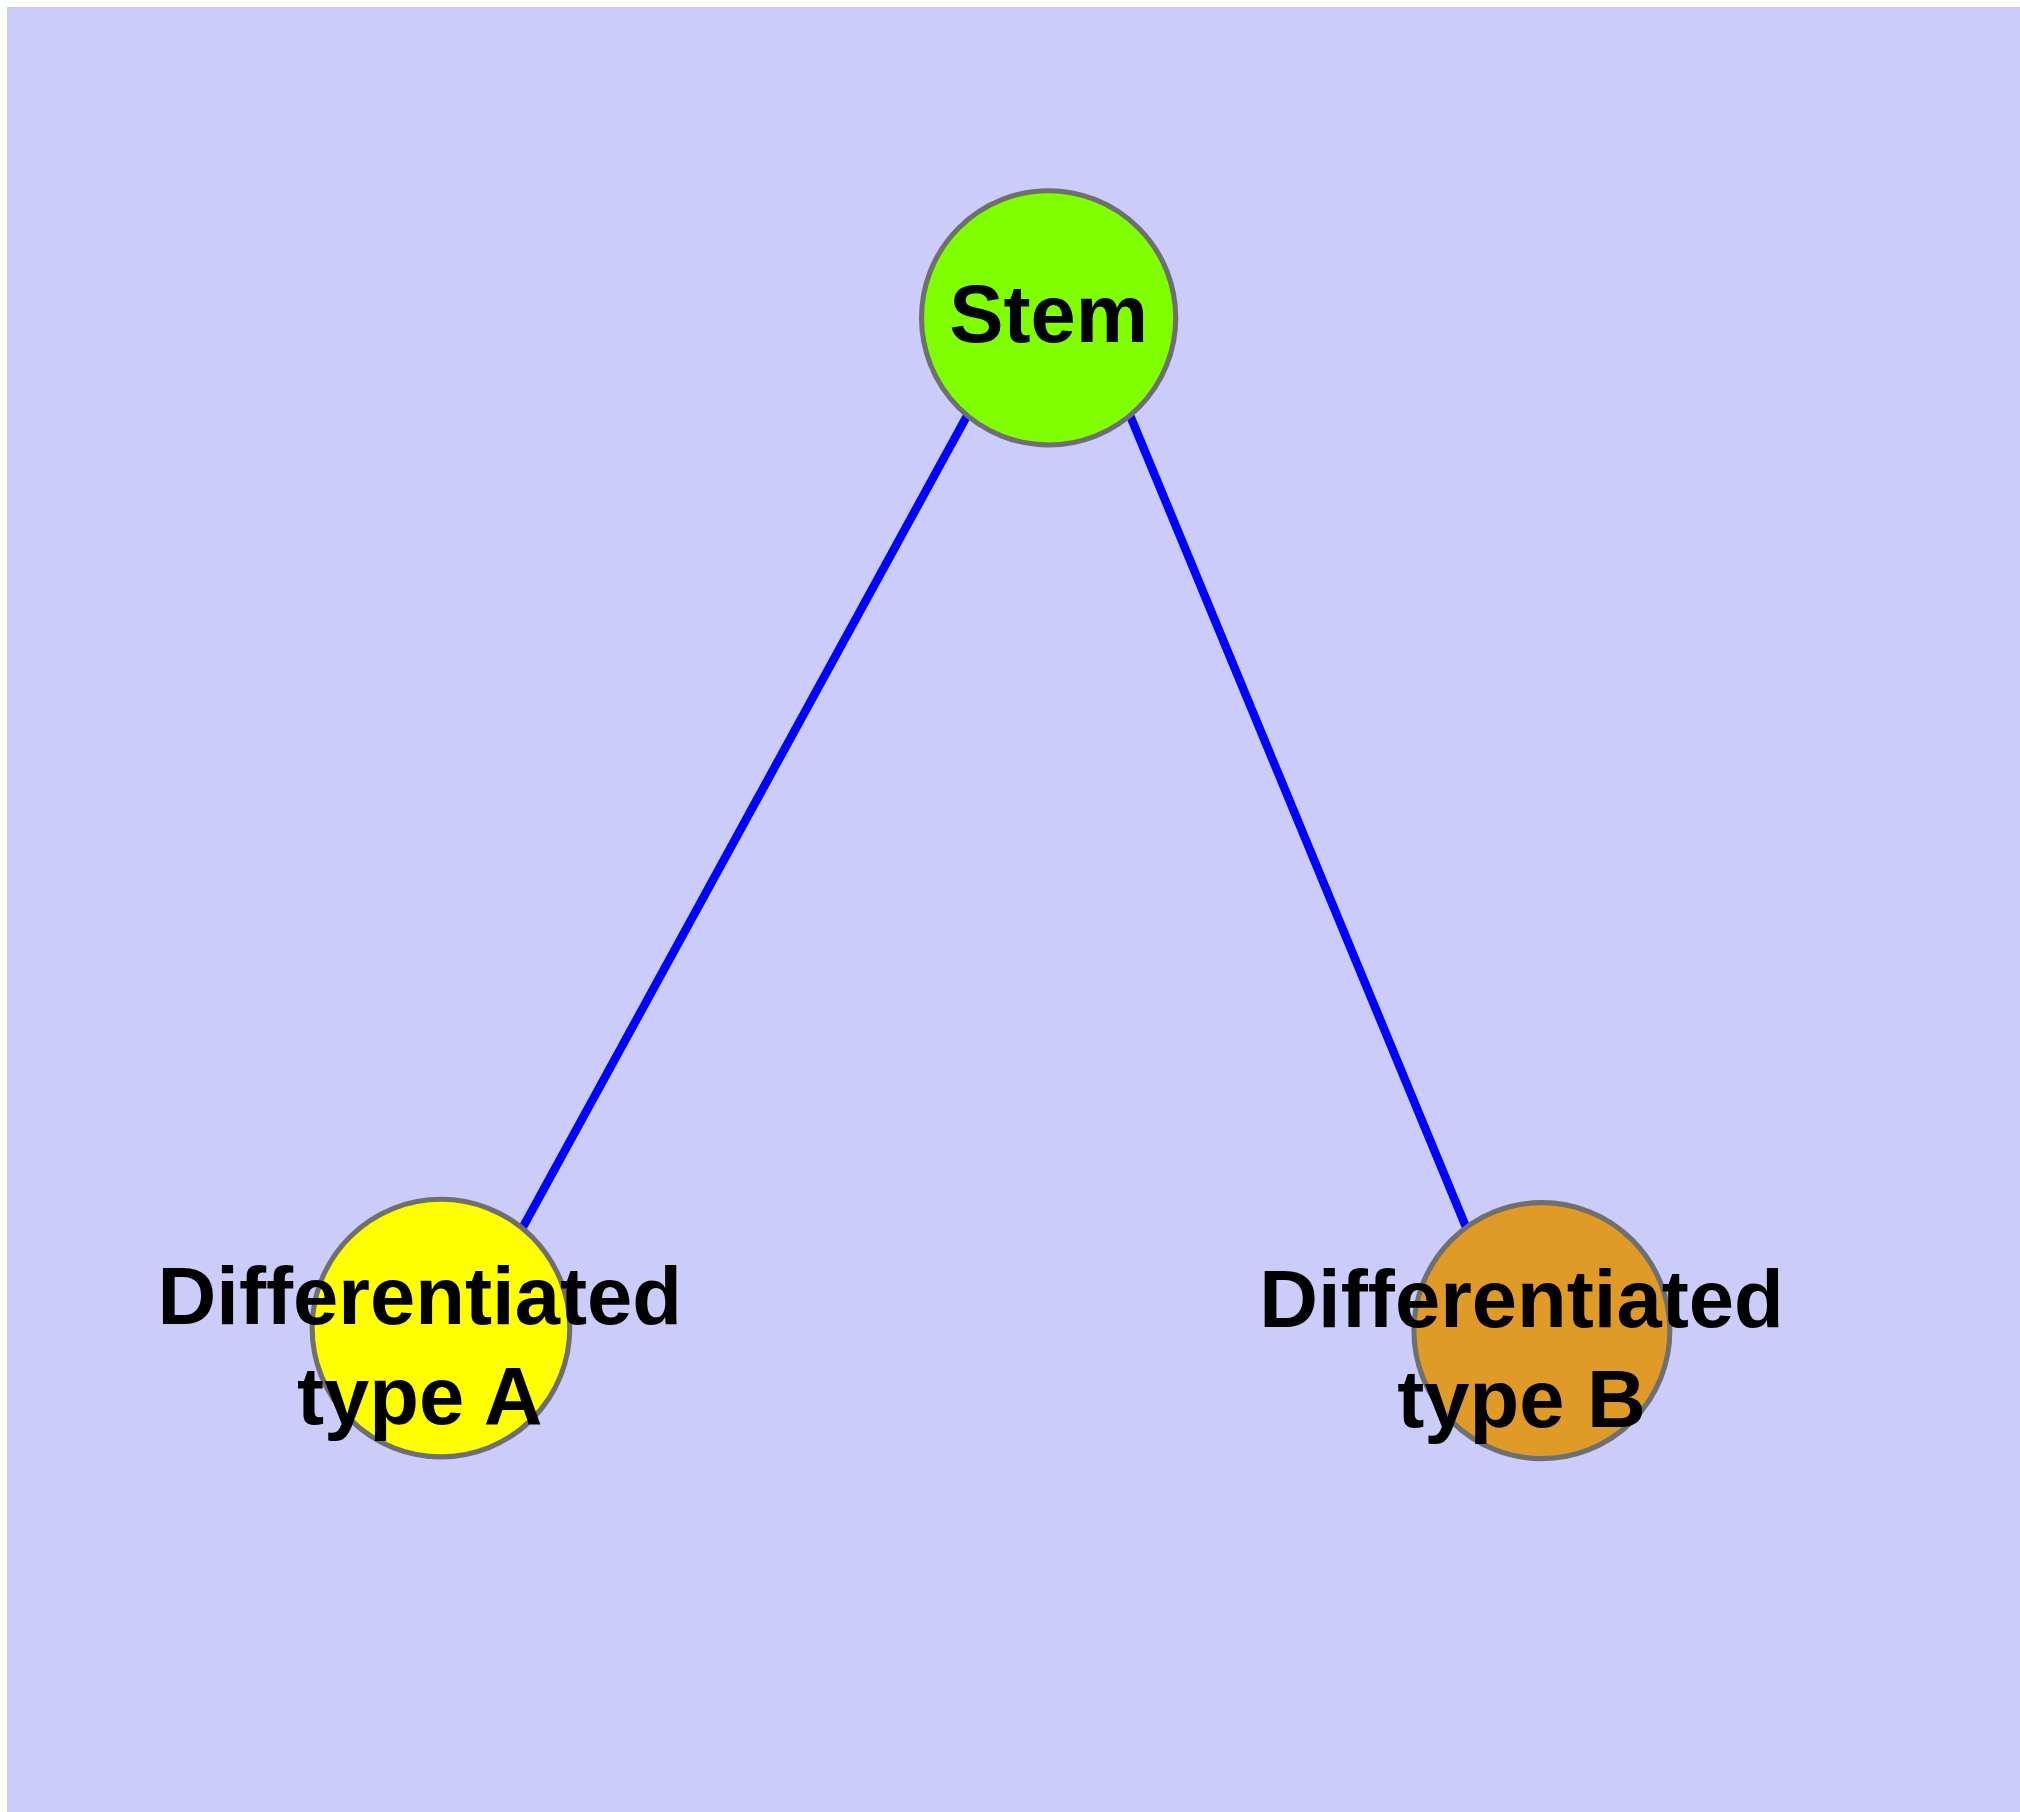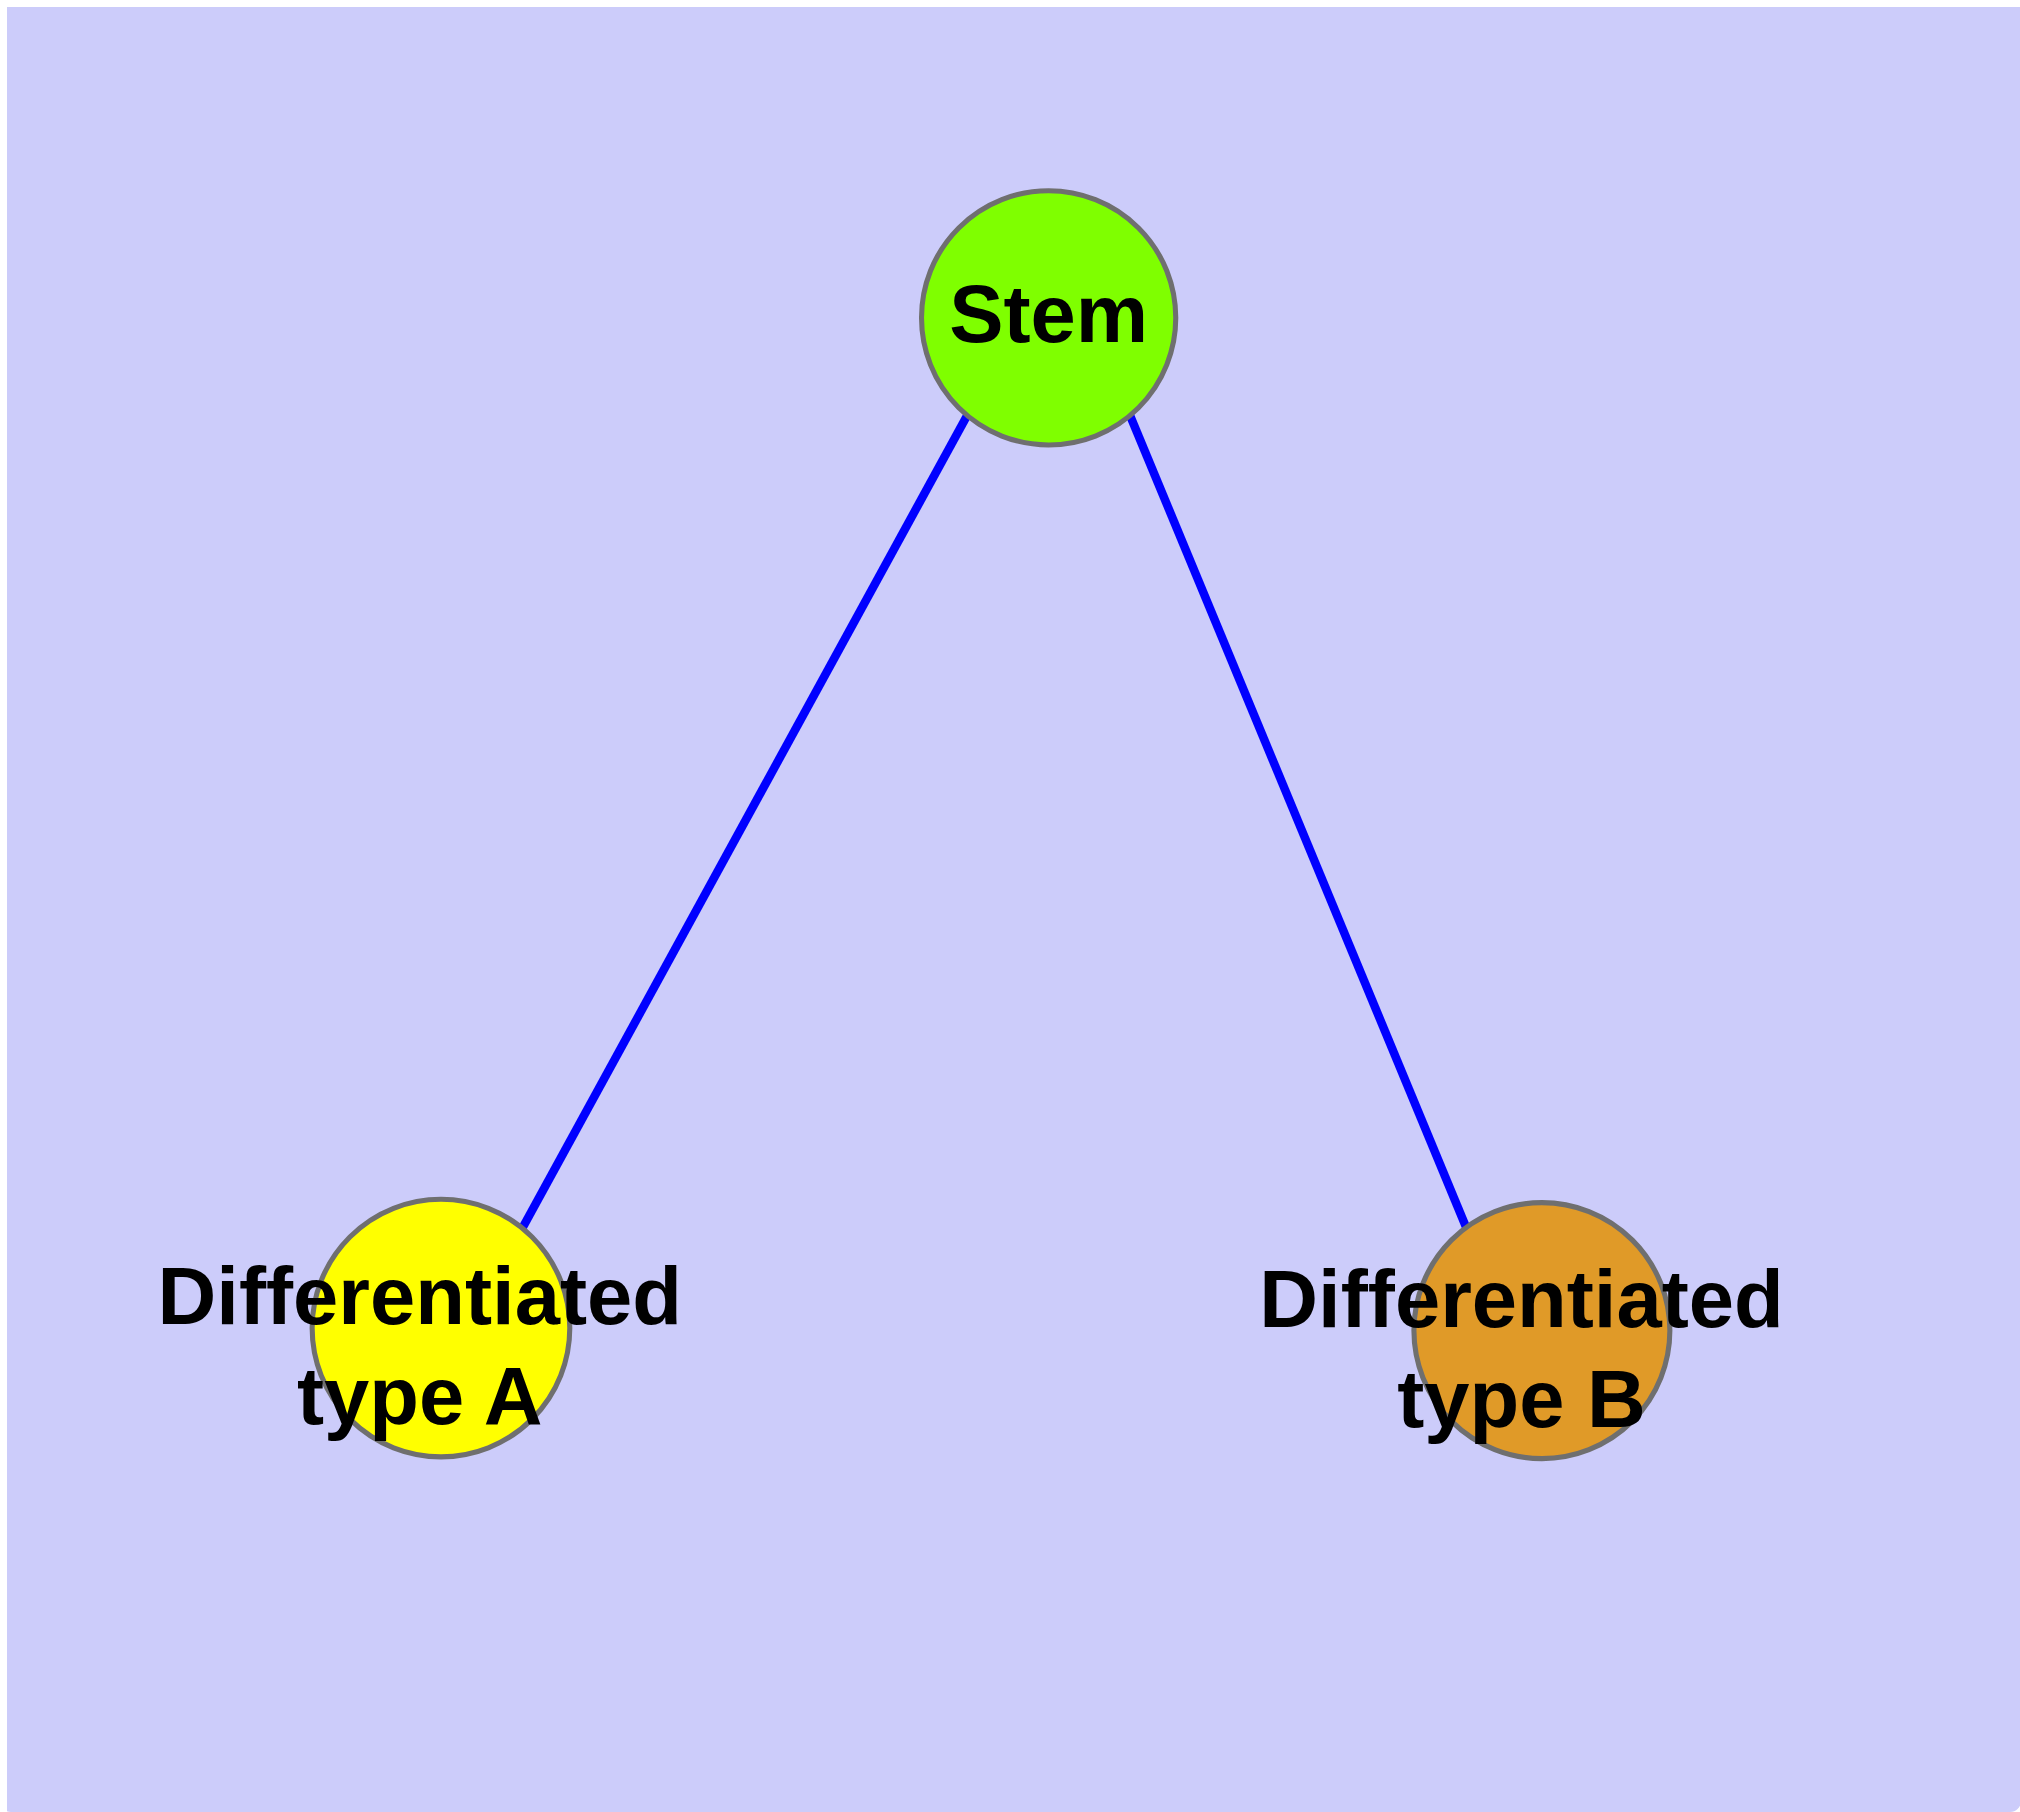--- a/index.html
+++ b/index.html
@@ -7,21 +7,20 @@
     padding: 0;
     background: #ffffff;
   }
   #canvas {
     position: relative;
     width: 2021px;
     height: 1812px;
     background: #ffffff;
     overflow: hidden;
     font-family: "Liberation Sans", sans-serif;
-    border-radius: 11px;
   }
   #plot-area {
     position: absolute;
     left: 6.8px;
     top: 6.8px;
     width: 2014px;
     height: 1805px;
     background: #ccccfa;
   }
   #graph-svg {

